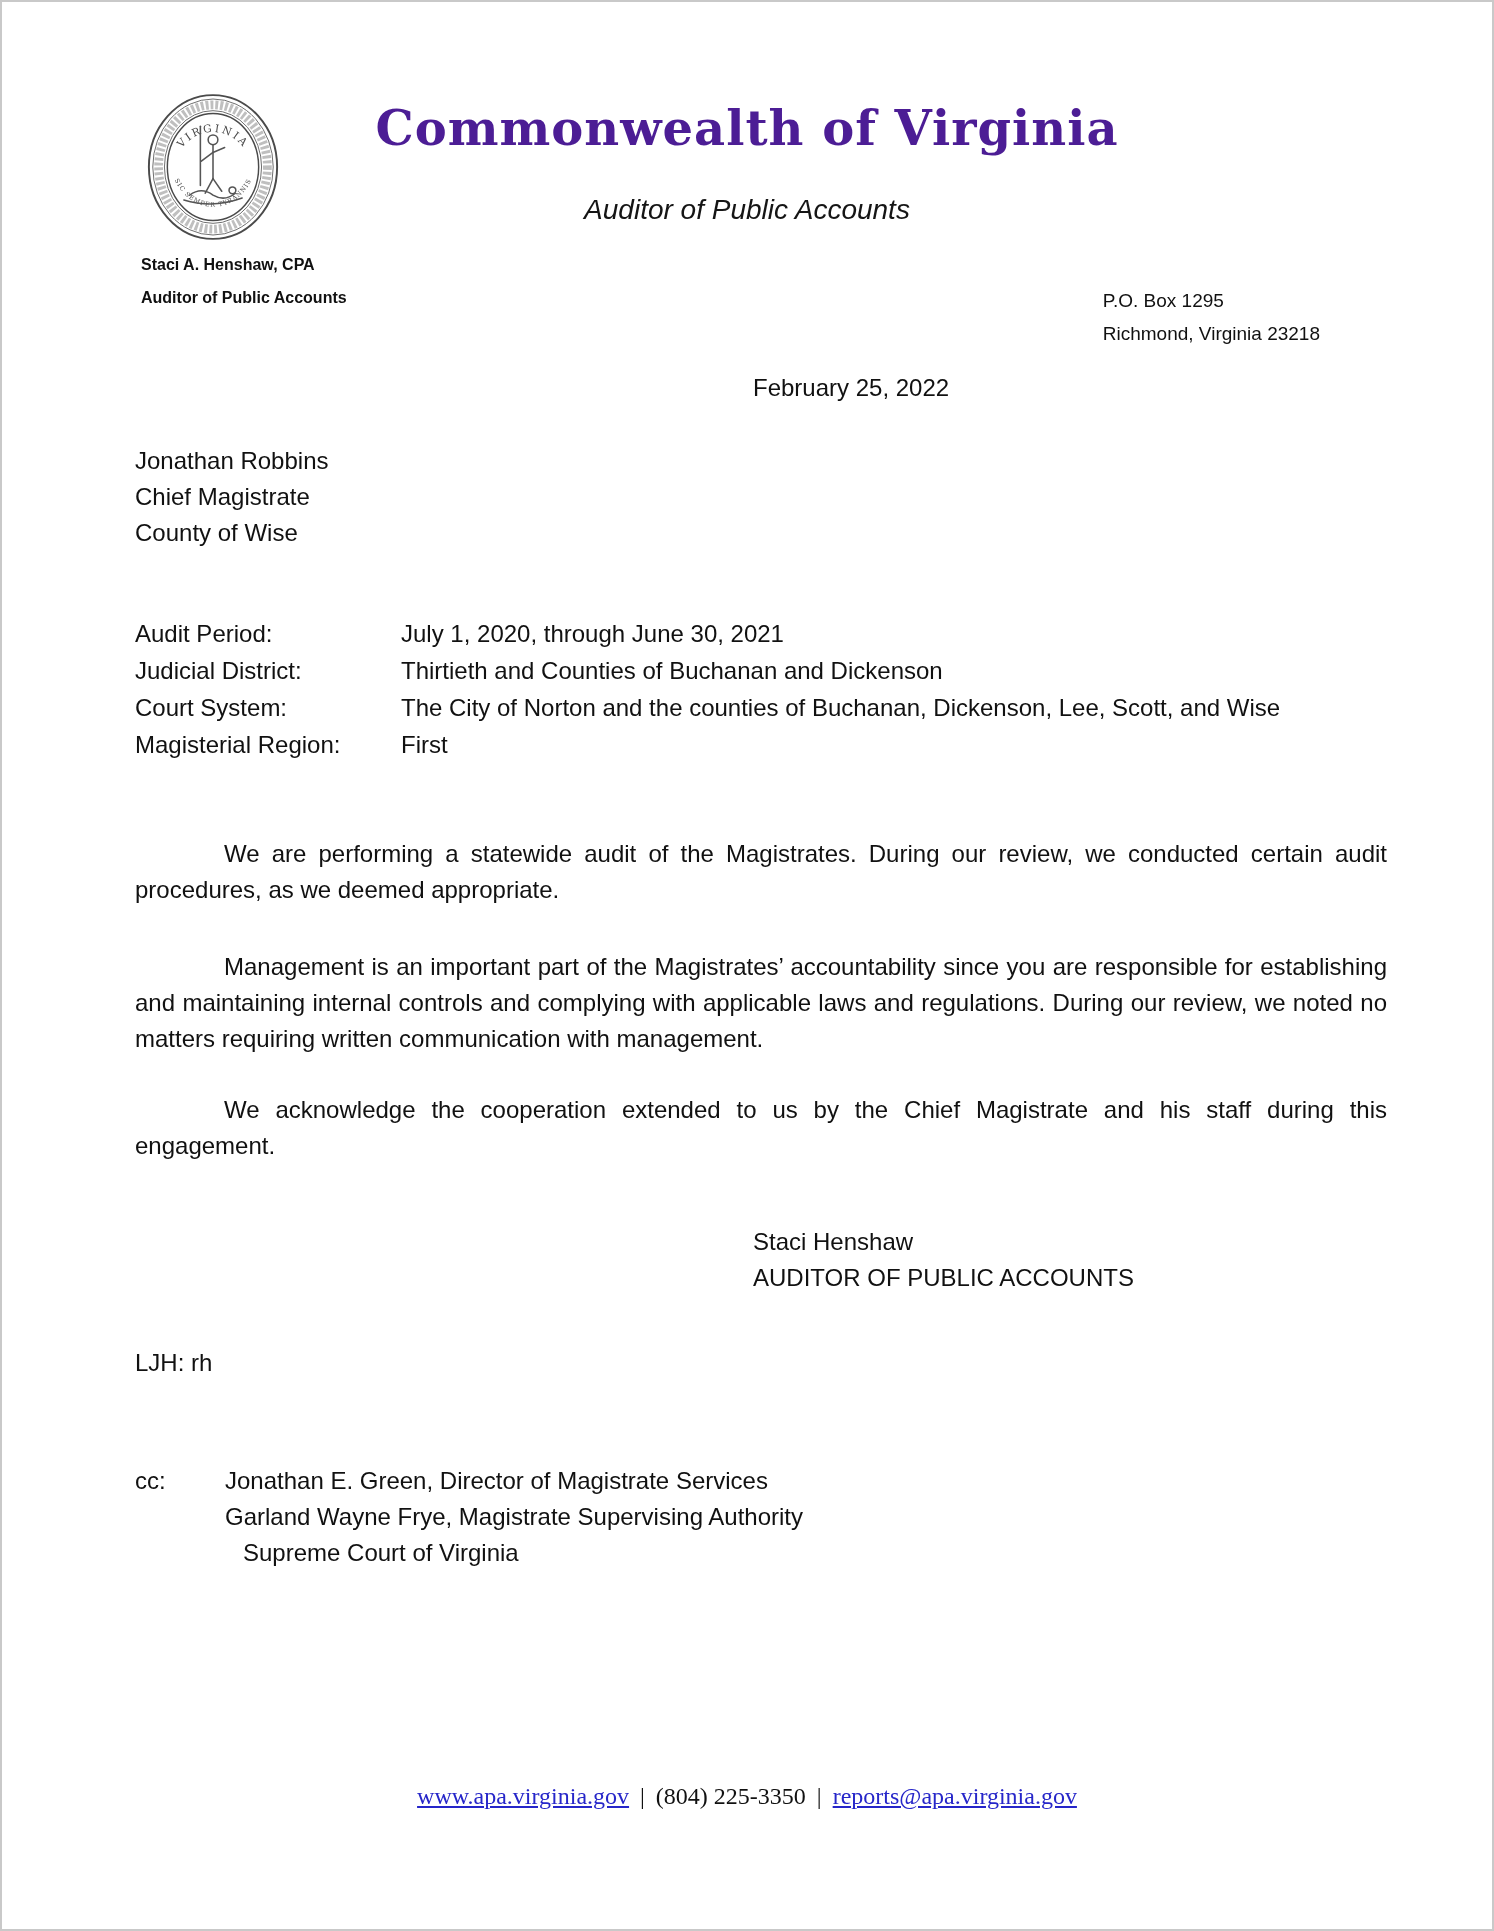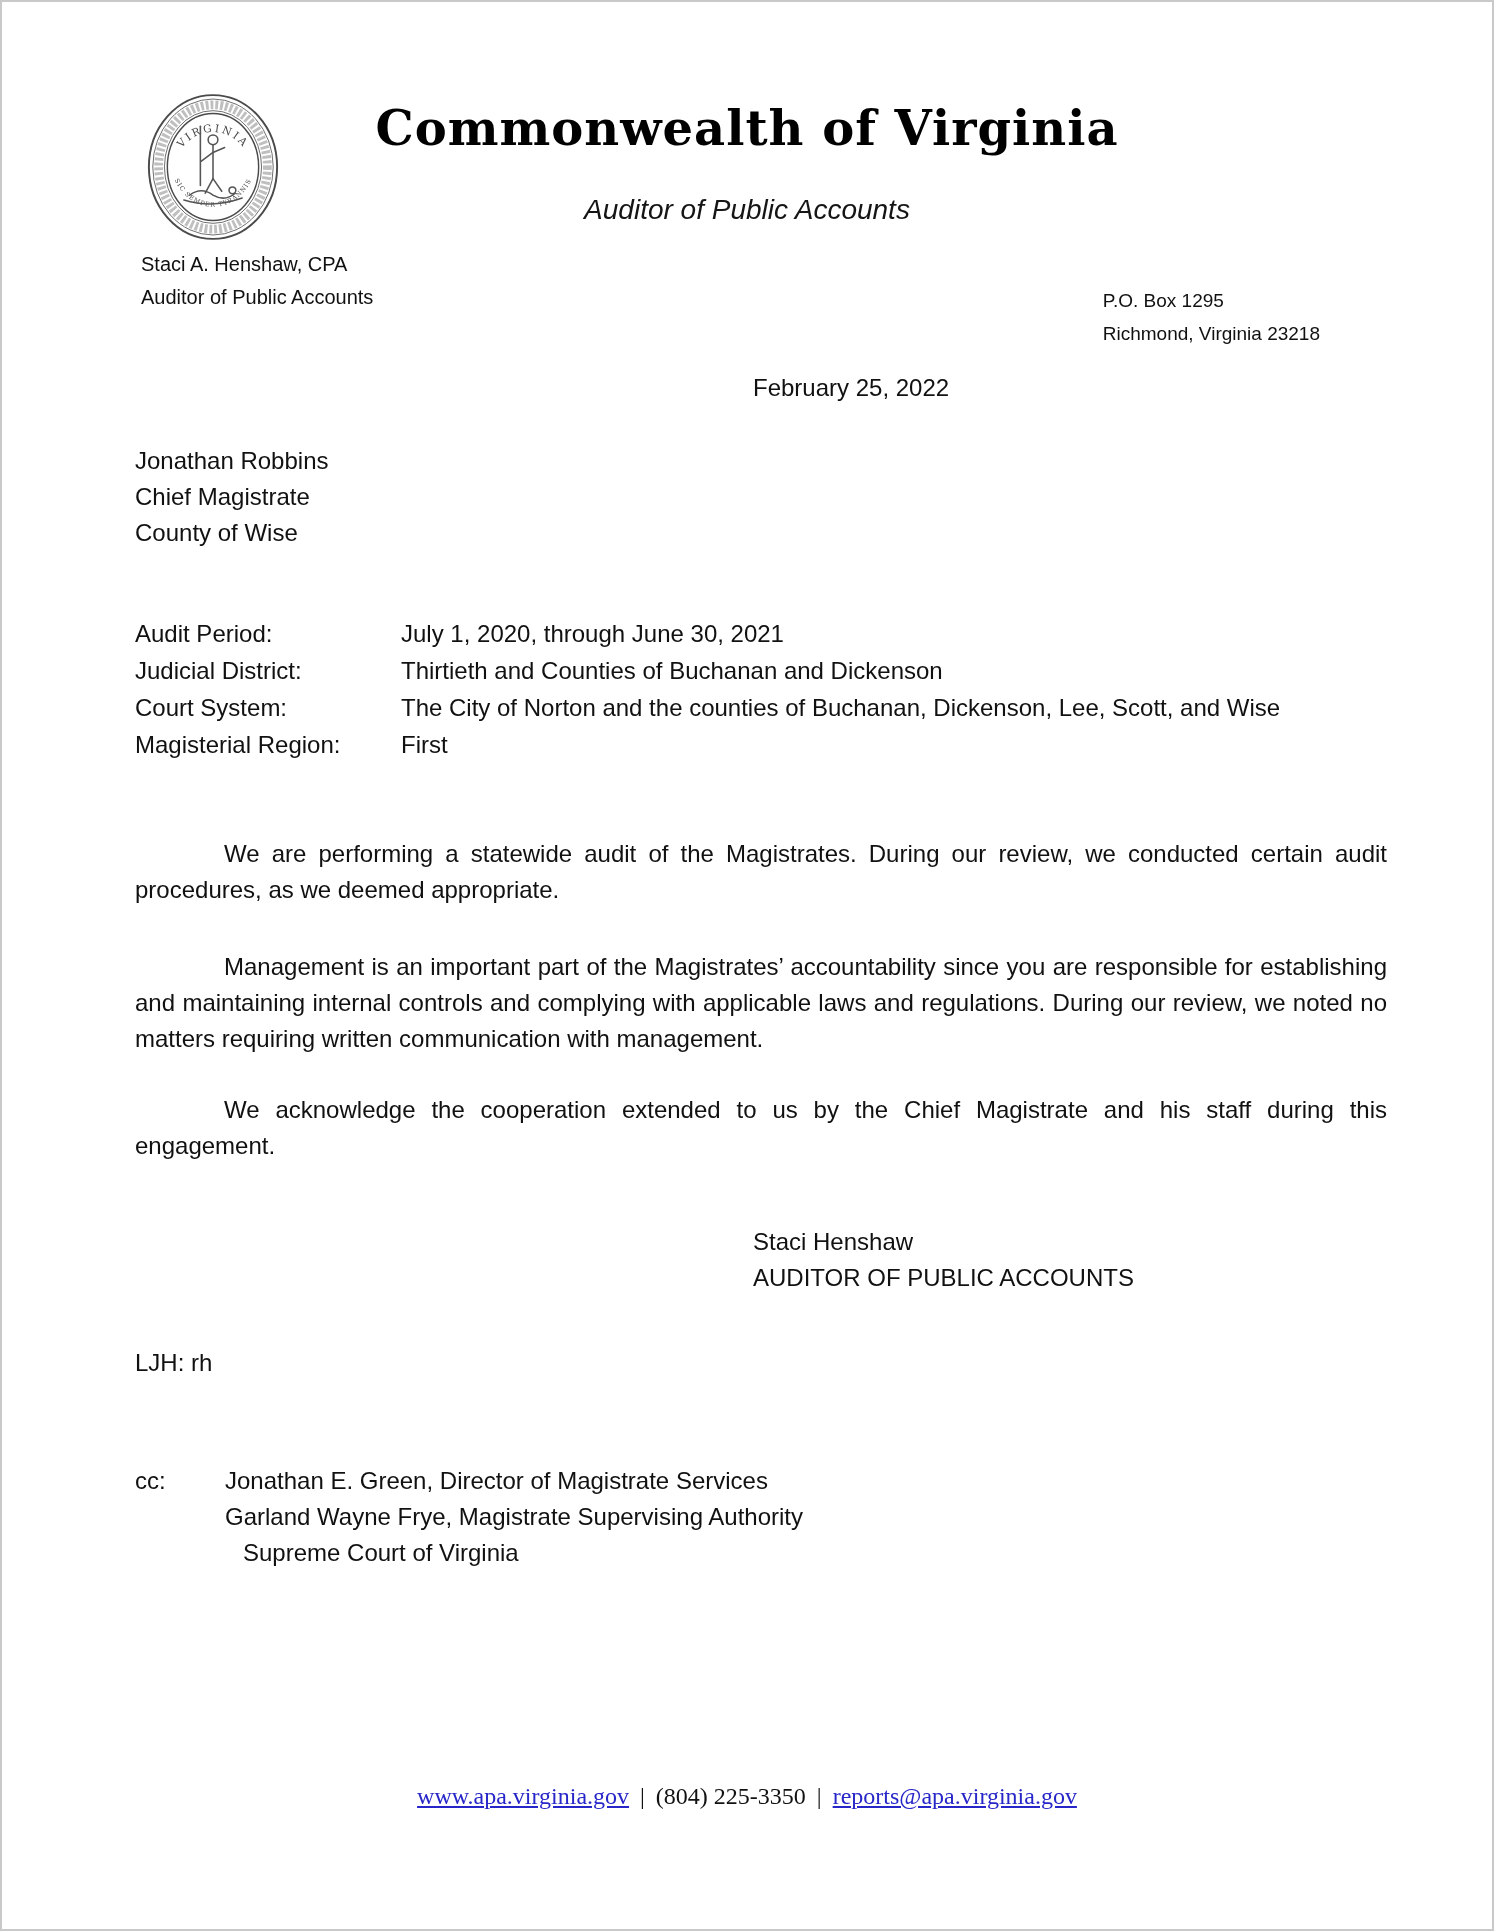--- a/index.html
+++ b/index.html
@@ -24,36 +24,37 @@
   }
   .page-title {
     position: absolute;
     left: 0; right: 0; top: 98px;
     text-align: center;
     font-family: "DejaVu Serif", serif;
     font-weight: bold;
     font-size: 48px;
     line-height: 56px;
     letter-spacing: 1px;
-    color: #000000;
+    color: #4c1d95;
   }
   .page-subtitle {
     position: absolute;
     left: 0; right: 0; top: 190px;
     text-align: center;
     font-style: italic;
     font-size: 28px;
     line-height: 36px;
     color: #151515;
   }
   .contact-left {
     position: absolute;
     left: 139px; top: 246px;
-    font-size: 20px;
+    font-size: 16px;
     line-height: 33px;
+    font-weight: bold;
   }
   .contact-right {
     position: absolute;
     right: 172px; top: 246px;
     text-align: left;
     font-size: 19px;
     line-height: 33px;
     margin-top: 36px;
   }
 

